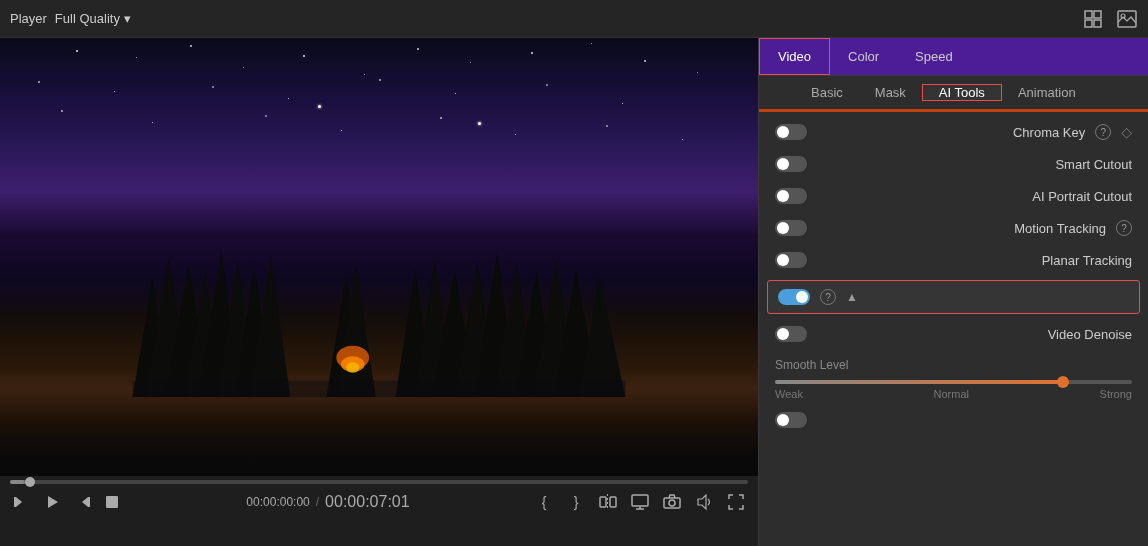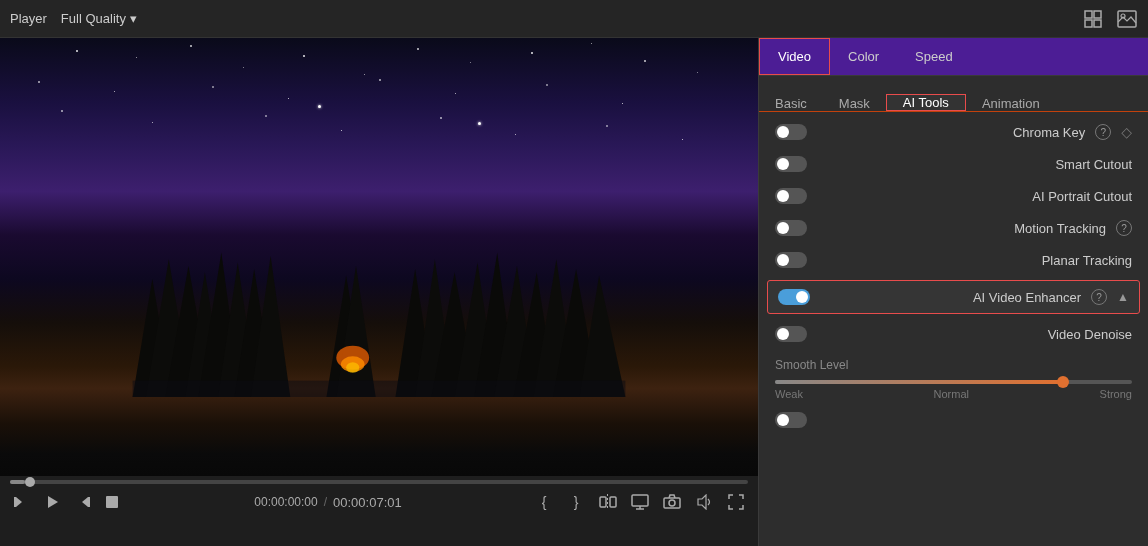--- a/index.html
+++ b/index.html
@@ -20,21 +20,21 @@
       background: #252525;
       display: flex;
       align-items: center;
       padding: 0 10px;
       border-bottom: 1px solid #333;
       flex-shrink: 0;
     }
     .top-bar-left {
       display: flex;
       align-items: center;
-      gap: 14px;
+      gap: 8px;
     }
     .player-label {
       font-size: 13px;
       color: #ccc;
     }
     .quality-dropdown {
       display: flex;
       align-items: center;
       gap: 4px;
       font-size: 13px;
@@ -194,23 +194,24 @@
     }
     .tab-1.active {
       border: 1.5px solid #e84c4c;
       color: #fff;
     }
 
     
     .tab-row-2 {
       display: flex;
       background: #2d2d2d;
-      border-bottom: 1px solid #c2410c;
+      border-bottom: 3px solid #c2410c;
       height: 36px;
-      align-items: flex-end;
+      align-items: center;
+      padding-left: 36px;
     }
     .tab-2 {
       padding: 0 16px;
       display: flex;
       align-items: center;
       font-size: 13px;
       cursor: pointer;
       color: #aaa;
     }
     .tab-2.active {
@@ -488,21 +489,21 @@
           <div class="ctrl-btn">
             <svg width="14" height="14" viewBox="0 0 14 14" fill="#aaa">
               <rect x="1" y="1" width="12" height="12" rx="1"></rect>
             </svg>
           </div>
         </div>
 
         <div style="flex:1;display:flex;align-items:center;justify-content:center;gap:6px;">
           <span style="font-size:12px;color:#aaa;">00:00:00:00</span>
           <span style="font-size:12px;color:#666;">/</span>
-          <span style="font-size:13px;color:#aaa;">00:00:07:01</span>
+          <span style="font-size:16px;color:#aaa;">00:00:07:01</span>
         </div>
 
         <div style="display:flex;align-items:center;gap:8px;">
           <div class="ctrl-btn" style="font-size:14px;color:#aaa;">{</div>
           <div class="ctrl-btn" style="font-size:14px;color:#aaa;">}</div>
           <div class="ctrl-btn">
             <svg width="18" height="16" viewBox="0 0 18 16" fill="none">
               <rect x="1" y="3" width="6" height="10" stroke="#aaa" stroke-width="1.5" rx="1"></rect>
               <rect x="11" y="3" width="6" height="10" stroke="#aaa" stroke-width="1.5" rx="1"></rect>
               <line x1="8.5" y1="0" x2="8.5" y2="16" stroke="#aaa" stroke-width="1" stroke-dasharray="2,2"></line>
@@ -596,21 +597,20 @@
       </div>
 
       <div class="tool-item">
         <div class="toggle"></div>
         <span class="tool-name">Planar Tracking</span>
       </div>
 
 
       <div class="tool-item highlighted" style="display:flex;align-items:center;gap:10px;padding:8px 10px;margin:4px 8px;background:#353535;border:1.5px solid #e84c4c;border-radius:3px;">
         <div class="toggle on"></div>
-        <span class="tool-name">AI Video Enhancer</span>
         <div class="tool-help-icon">?</div>
         <span class="tool-chevron">▲</span>
       </div>
 
       <div class="tool-item">
         <div class="toggle"></div>
         <span class="tool-name">Video Denoise</span>
       </div>
 
       <div class="smooth-section">

